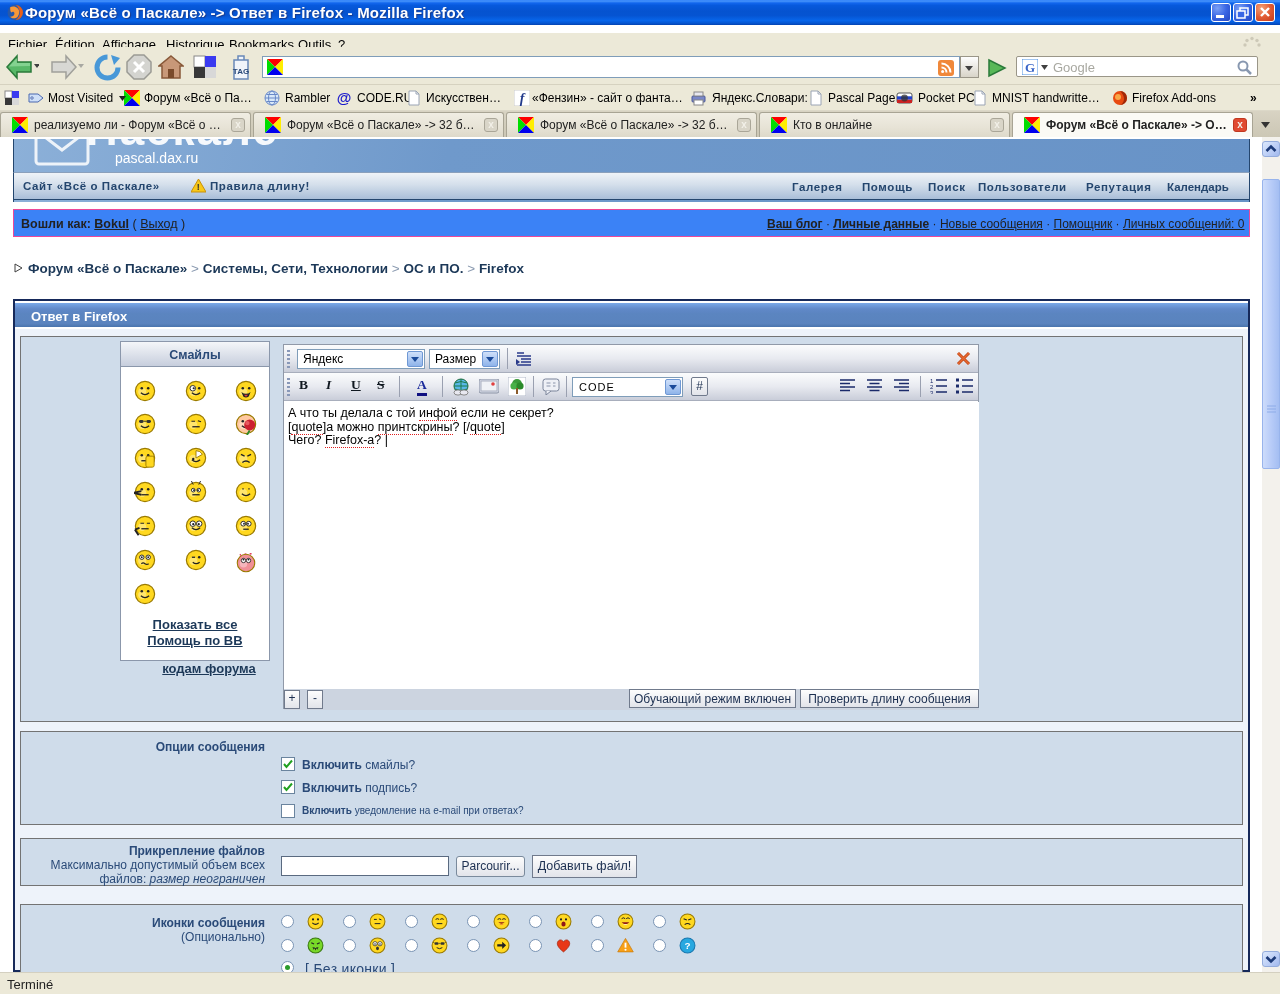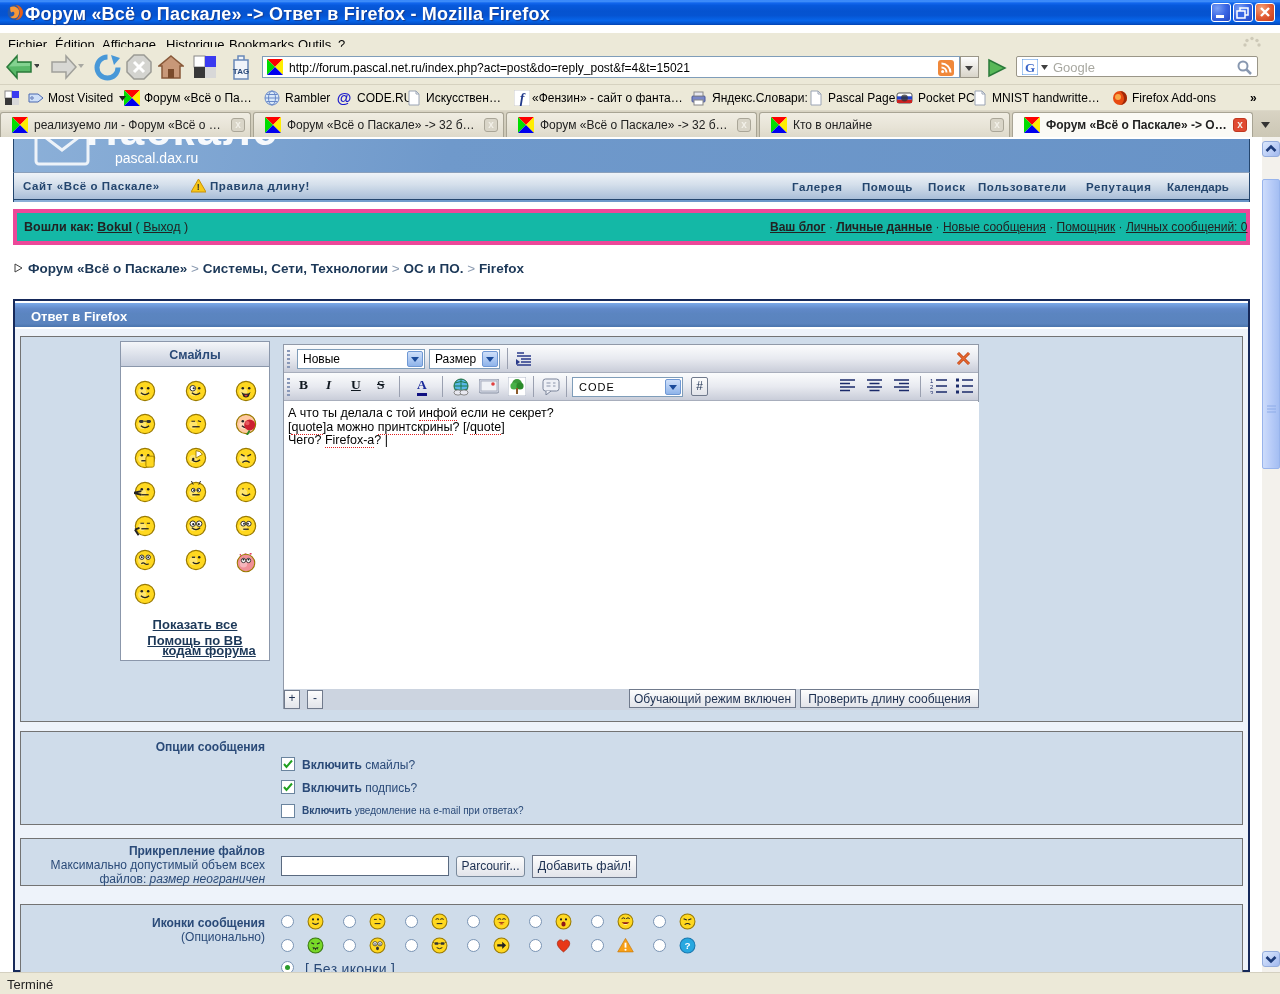--- a/index.html
+++ b/index.html
@@ -3,21 +3,21 @@
 <meta charset="utf-8">
 <style>
 * { margin:0; padding:0; box-sizing:border-box; }
 html,body { width:1280px; height:994px; overflow:hidden; }
 body { font-family:"Liberation Sans", sans-serif; position:relative; background:#fff; }
 .abs { position:absolute; }
 
 
 #titlebar { position:absolute; left:0; top:0; width:1280px; height:25px;
   background:linear-gradient(180deg,#2a7cf8 0%,#4a97fc 4%,#1267ee 12%,#0759dc 22%,#0553d0 45%,#0554d2 62%,#0765ea 82%,#0555d0 93%,#0442b0 100%); }
-#titlebar .ttl { position:absolute; left:25px; top:4px; color:#fff; font-size:18px; font-weight:bold; letter-spacing:0.2px; text-shadow:1px 1px 1px #1a3c8c; }
+#titlebar .ttl { position:absolute; left:25px; top:4px; color:#fff; font-size:15px; font-weight:bold; letter-spacing:0.2px; text-shadow:1px 1px 1px #1a3c8c; }
 .winbtn { position:absolute; top:3px; width:20px; height:19px; border:1px solid #fff; border-radius:3px;
   color:#fff; text-align:center; }
 #btn-min, #btn-max { background:radial-gradient(circle at 30% 25%, #7aa0f6 0%, #3a66e4 50%, #2346c2 100%); }
 #btn-close { background:radial-gradient(circle at 30% 25%, #f4a076 0%, #e25c34 50%, #c43a1a 100%); }
 #fflogo { position:absolute; left:7px; top:4px; width:17px; height:17px; }
 
 
 #menubar { position:absolute; left:0; top:33px; width:1280px; height:22px; background:#ece9d8; border-bottom:6px solid #4d7c0f; }
 #menubar span.m { position:absolute; top:4px; font-size:13px; color:#000; }
 #menubar u { text-decoration:underline; }
@@ -58,21 +58,21 @@
 
 #statusbar { position:absolute; left:0; top:972px; width:1280px; height:22px; background:#ece9d8; border-top:1px solid #d4d0c0; font-size:13px; color:#222; }
 #statusbar .st { position:absolute; left:7px; top:4px; }
 
 
 .navy { color:#2a4a78; }
 #fheader { position:absolute; left:13px; top:2px; width:1237px; height:63px; border-left:1px solid #24466e; border-right:1px solid #24466e;
   background:linear-gradient(100deg,#8cb0d8 0%,#6f99cb 35%,#6893c7 100%); overflow:hidden; }
 #fnav { position:absolute; left:13px; top:35px; width:1237px; height:28px; border:1px solid #24466e; border-top:1px solid #8aa0bc;
   background:linear-gradient(180deg,#eff3f8 0%,#d4dfeb 45%,#a9bed8 100%); font-size:11.5px; font-weight:bold; color:#24466e; letter-spacing:0.6px; }
-#loginrow { position:absolute; left:13px; top:72px; width:1237px; height:36px; background:#14b8a6; border:4px solid #ec4899; font-size:12.5px; color:#222; }
+#loginrow { position:absolute; left:13px; top:72px; width:1237px; height:28px; background:#3b82f6; border:1px solid #ec4899; font-size:12.5px; color:#222; }
 #breadcrumb { position:absolute; left:14px; top:124px; font-size:13.5px; font-weight:bold; color:#1c3858; }
 #breadcrumb .sep { color:#8a9ab0; font-weight:normal; }
 
 #formbox { position:absolute; left:13px; top:162px; width:1237px; height:673px; border:2px solid #16295a; background:#eef3fa; }
 #formtitle { position:absolute; left:0; top:0; width:1233px; height:28px; border-top:2px solid #fff; border-bottom:2px solid #fff;
   background:linear-gradient(180deg,#7aa9e8 0%,#6088c8 25%,#5b85c0 45%,#5a83be 86%,#4a74ad 100%);
   color:#fff; font-weight:bold; font-size:13px; }
 .sect { position:absolute; left:5px; width:1223px; background:#cfdcea; border:1px solid #737373; }
 
 
@@ -190,21 +190,20 @@
   </svg>
 
   <div id="urlbar">
     <svg class="favlogo" style="left:4px;top:2px;" viewBox="0 0 16 16">
         <rect width="16" height="16" fill="#fff"></rect>
         <path d="M0 0 L16 0 L8 8 Z" fill="#ff0000"></path>
         <path d="M0 0 L8 8 L0 16 Z" fill="#00dd00"></path>
         <path d="M16 0 L16 16 L8 8 Z" fill="#ffee00"></path>
         <path d="M0 16 L8 8 L16 16 Z" fill="#0000ee"></path>
       </svg>
-    <span id="urltext">http://forum.pascal.net.ru/index.php?act=post&amp;do=reply_post&amp;f=4&amp;t=15021</span>
     <svg class="abs" style="right:5px;top:3px;" width="16" height="16" viewBox="0 0 16 16">
         <rect width="16" height="16" rx="3" fill="#f0883a"></rect>
         <path d="M3.5 7.5 a5 5 0 0 1 5 5 M3.5 3.5 a9 9 0 0 1 9 9" stroke="#fff" stroke-width="2" fill="none"></path>
         <circle cx="4.6" cy="11.4" r="1.5" fill="#fff"></circle>
       </svg>
   </div>
   <div id="urldrop"><svg width="17" height="20">
         <path d="M4 9 l8 0 l-4 5 z" fill="#404040"></path>
       </svg></div>
   <svg id="gobtn" viewBox="0 0 24 22">
@@ -549,28 +548,28 @@
             </svg>
             <svg style="position:absolute;left:13px;top:216px;" width="22" height="22" viewBox="0 0 24 24">
               <circle cx="12" cy="12" r="10.5" fill="#ffd820" stroke="#9a7a00" stroke-width="1.3"></circle>
               <circle cx="9" cy="13" r="4.5" fill="rgba(255,255,255,.35)"></circle>
               <circle cx="8.5" cy="9" r="1.4" fill="#222"></circle>
               <circle cx="15.5" cy="9" r="1.4" fill="#222"></circle>
               <path d="M7.5 14 Q12 18 16.5 14" stroke="#222" stroke-width="1.4" fill="none"></path>
             </svg>
             <div class="smlink" style="top:250px;">Показать все</div>
             <div class="smlink" style="top:266px;">Помощь по BB</div>
-            <div class="smlink" style="top:276px;padding-left:28px;">кодам форума</div>
+            <div class="smlink" style="top:294px;padding-left:28px;">кодам форума</div>
           </div>
       </div>
       <div id="editor">
           <div class="toolrow">
             <div class="grip"></div>
             <div class="tsel" style="left:13px;width:128px;">
-              <span style="position:absolute;left:5px;top:2px;">Новые</span>
+              <span style="position:absolute;left:5px;top:2px;">Яндекс</span>
               <span class="ar"><svg width="14" height="14">
                   <path d="M3 5 l8 0 l-4 5 z" fill="#1a4a9a"></path>
                 </svg></span>
             </div>
             <div class="tsel" style="left:145px;width:71px;">
               <span style="position:absolute;left:5px;top:2px;">Размер</span>
               <span class="ar"><svg width="14" height="14">
                   <path d="M3 5 l8 0 l-4 5 z" fill="#1a4a9a"></path>
                 </svg></span>
             </div>

